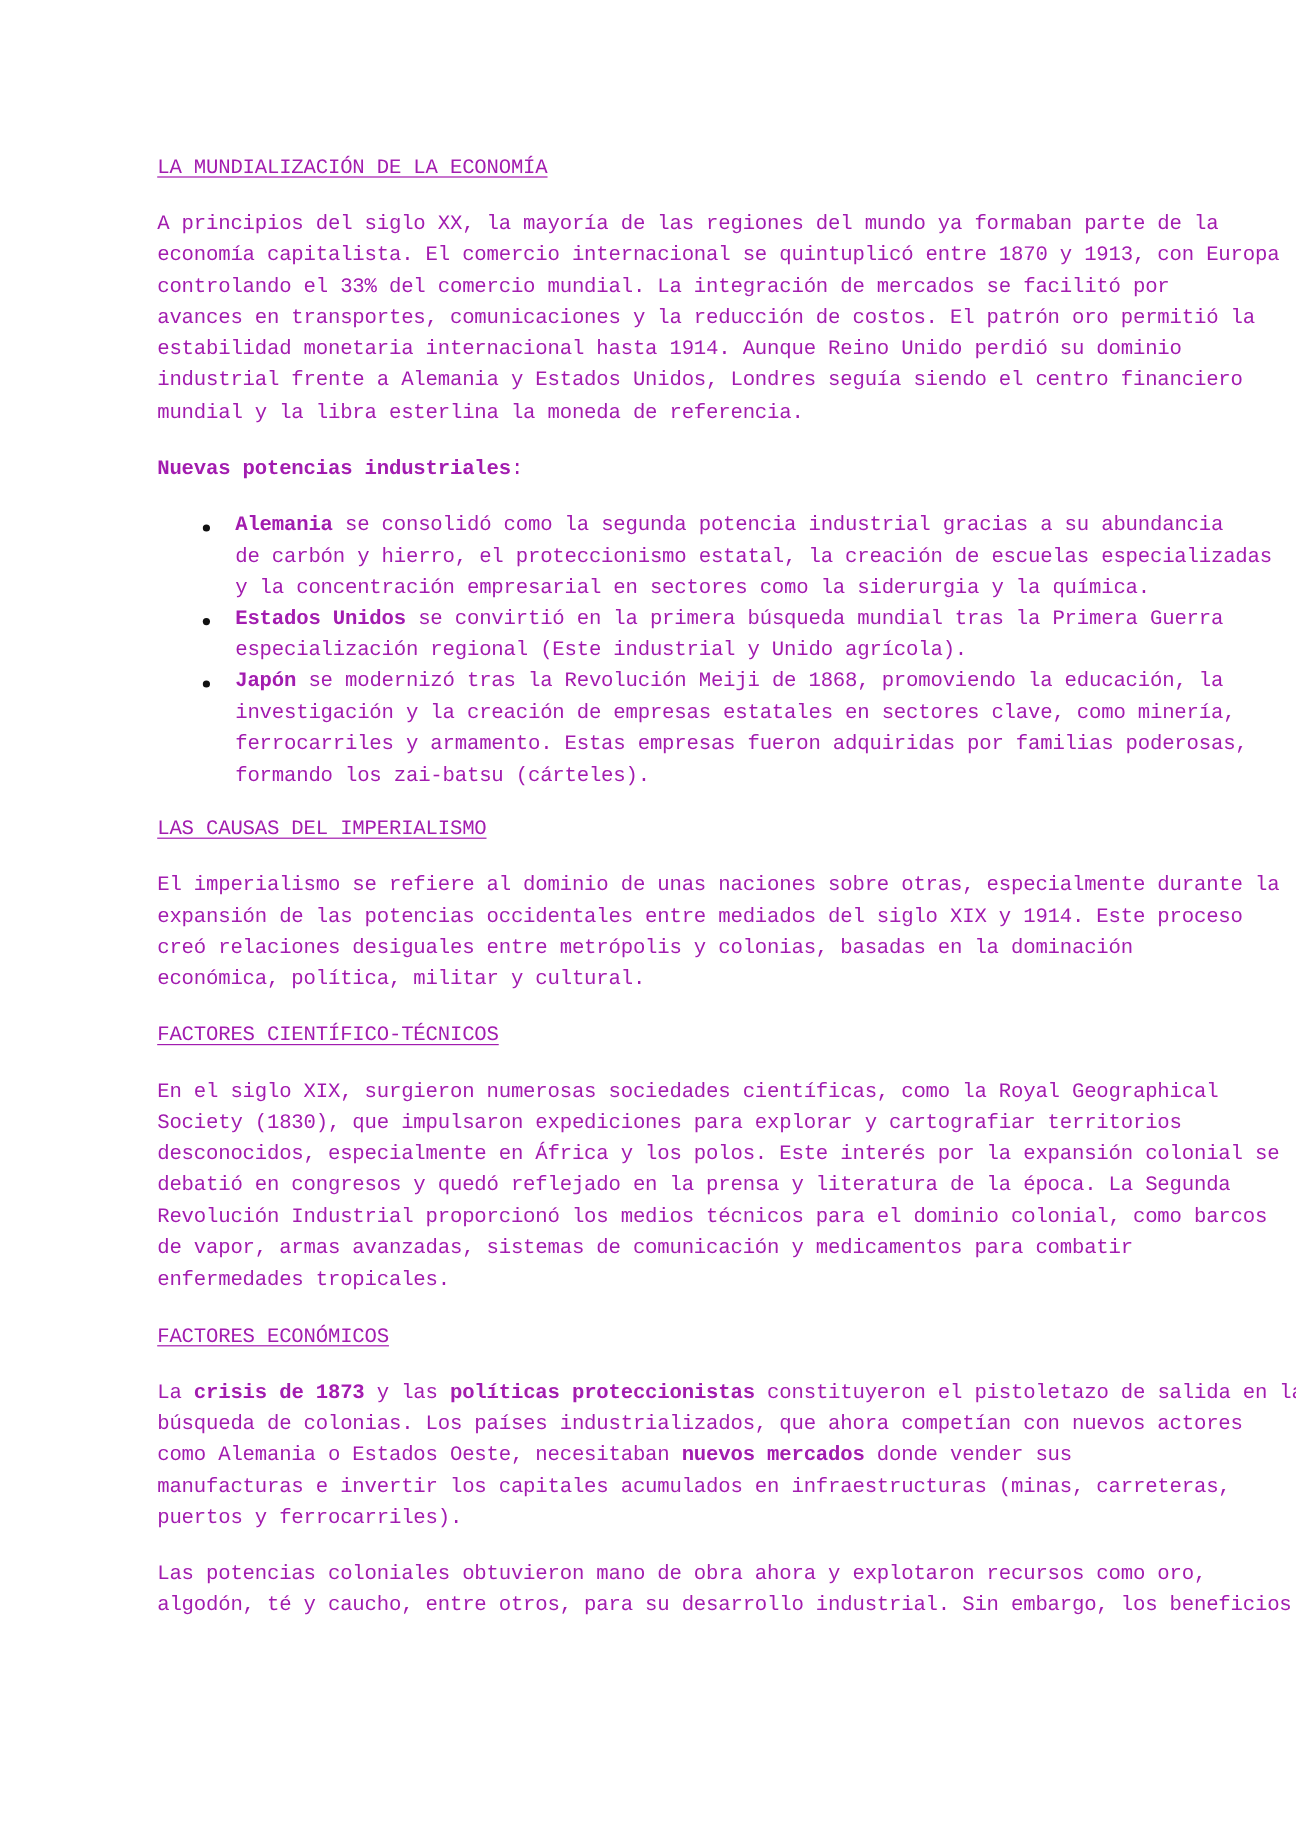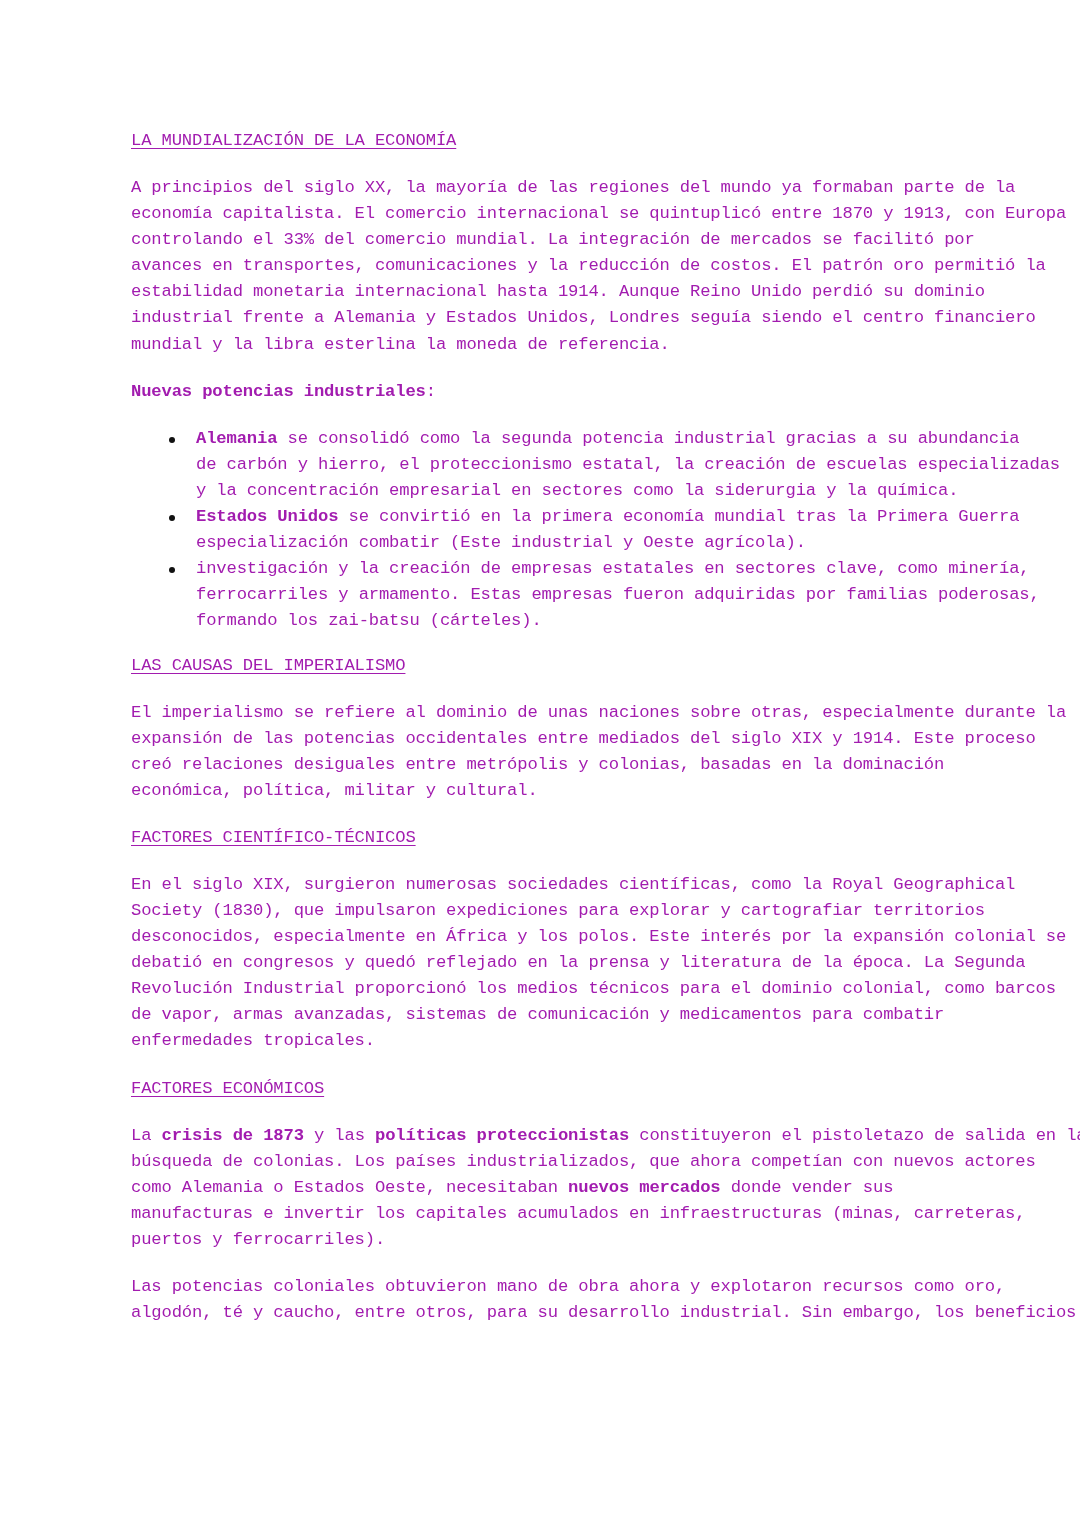--- a/index.html
+++ b/index.html
@@ -50,25 +50,26 @@
 
   <ul class="bullets">
     <li>
       <span class="dot"></span>
       <span class="line"><b>Alemania</b><span> se consolidó como la segunda potencia industrial gracias a su abundancia</span></span>
       <span class="line">de carbón y hierro, el proteccionismo estatal, la creación de escuelas especializadas</span>
       <span class="line">y la concentración empresarial en sectores como la siderurgia y la química.</span>
     </li>
     <li>
       <span class="dot"></span>
-      <span class="line"><b>Estados Unidos</b><span> se convirtió en la primera economía mundial tras la Primera Guerra</span></span>
-      <span class="line">especialización combatir (Este industrial y Oeste agrícola).</span>
+      <span class="line"><b>Estados Unidos</b><span> se convirtió en la primera búsqueda mundial tras la Primera Guerra</span></span>
+      <span class="line">especialización regional (Este industrial y Unido agrícola).</span>
     </li>
     <li>
       <span class="dot"></span>
+      <span class="line"><b>Japón</b><span> se modernizó tras la Revolución Meiji de 1868, promoviendo la educación, la</span></span>
       <span class="line">investigación y la creación de empresas estatales en sectores clave, como minería,</span>
       <span class="line">ferrocarriles y armamento. Estas empresas fueron adquiridas por familias poderosas,</span>
       <span class="line">formando los zai-batsu (cárteles).</span>
     </li>
   </ul>
   <div class="gap-p" style="height:18px"></div>
 
   <h2 class="heading">LAS CAUSAS DEL IMPERIALISMO</h2>
   <div class="gap-h"></div>
   <p class="para">

